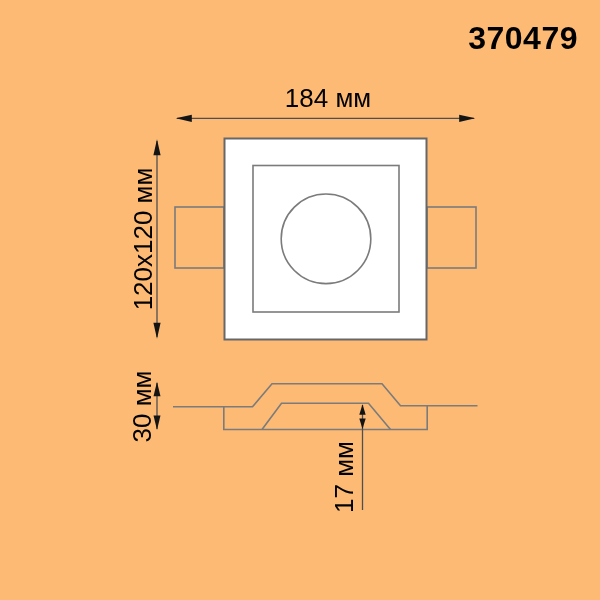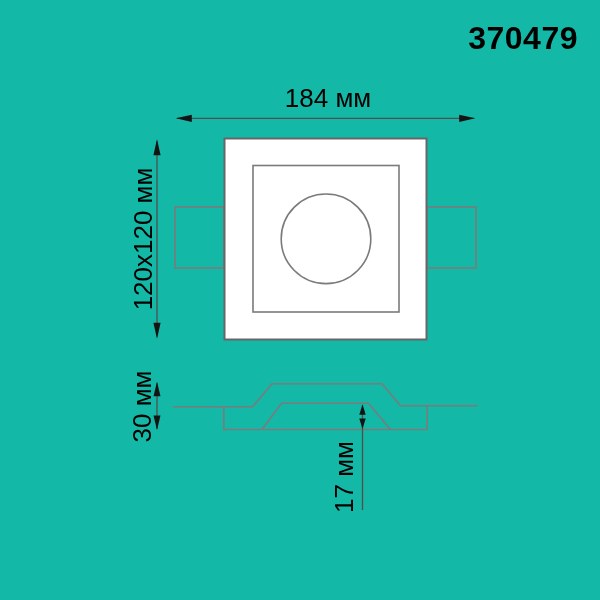--- a/index.html
+++ b/index.html
@@ -4,21 +4,21 @@
 <style>
   html, body {
     margin: 0;
     padding: 0;
     background: #ffffff;
   }
   .canvas {
     position: relative;
     width: 600px;
     height: 600px;
-    background: #14b8a6;
+    background: #fdba74;
     font-family: "Liberation Sans", sans-serif;
     overflow: hidden;
   }
   svg text {
     font-family: "Liberation Sans", sans-serif;
     fill: #000000;
   }
   .product-number {
     font-size: 32px;
     font-weight: 700;

